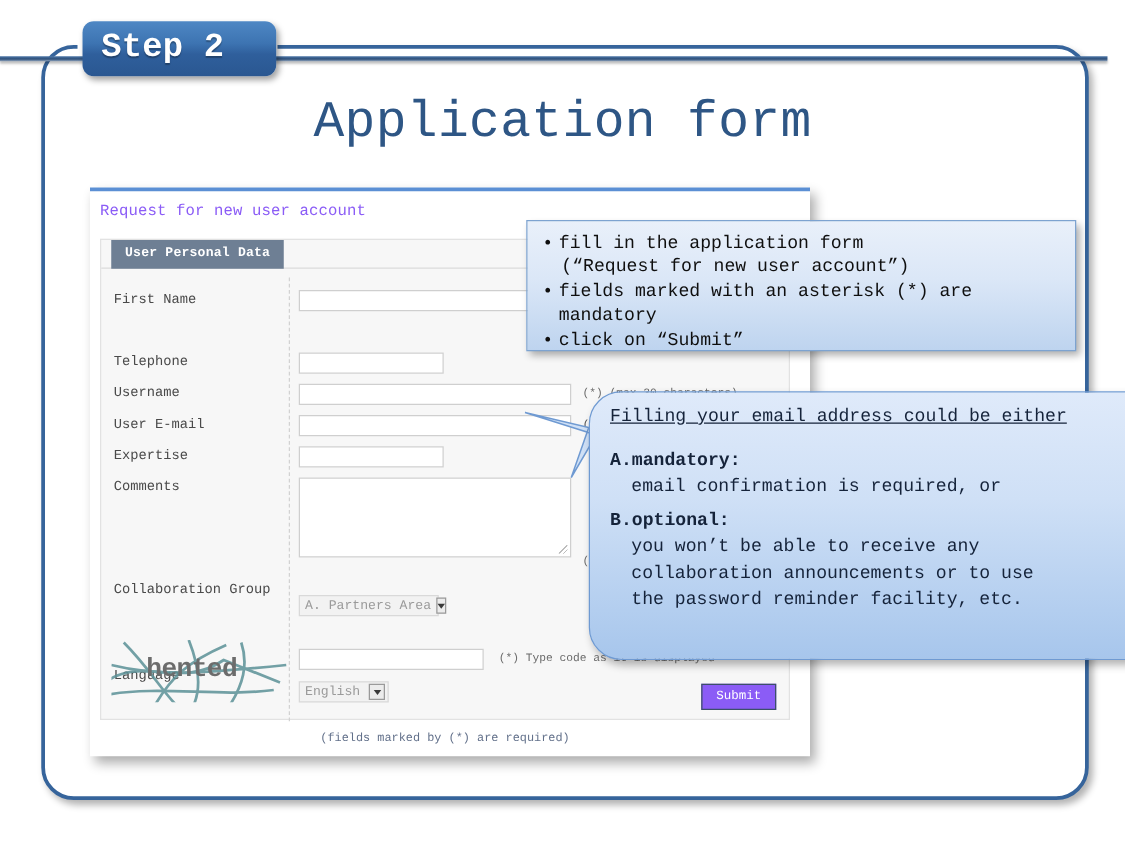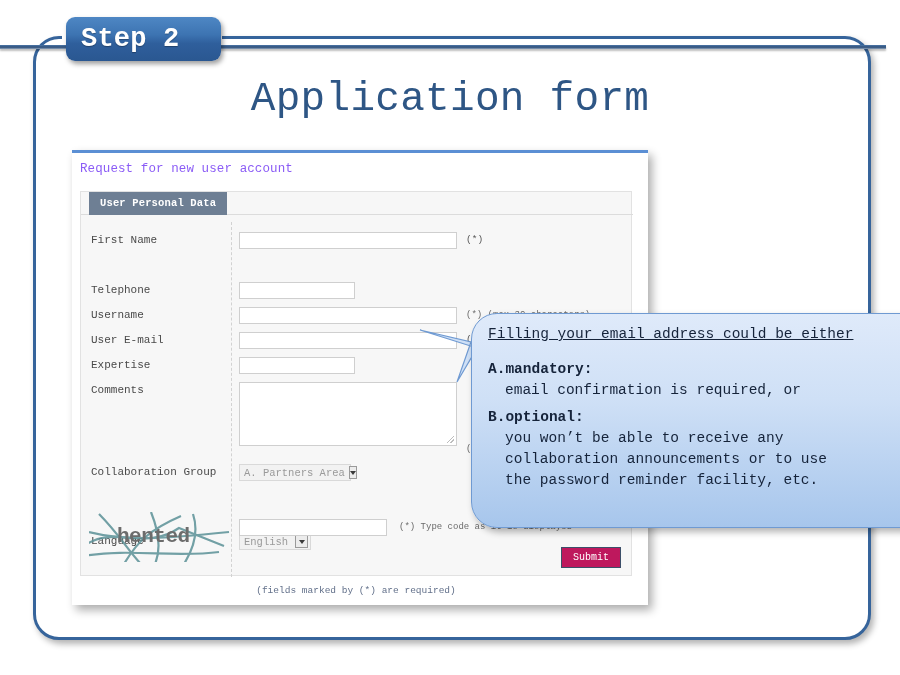--- a/index.html
+++ b/index.html
@@ -153,21 +153,21 @@
     content:"";
     position:absolute;right:2px;bottom:2px;
     width:7px;height:7px;
     background:
       linear-gradient(135deg,transparent 45%,#bdbdbd 45%,#bdbdbd 55%,transparent 55%),
       linear-gradient(135deg,transparent 70%,#bdbdbd 70%,#bdbdbd 80%,transparent 80%);
   }
 
   
   .sel{
-    position:absolute;top:0;
+    position:absolute;top:12px;
     height:17px;
     background:#f2f2f2;
     border:1px solid #d9d9d9;
     box-sizing:border-box;
     display:flex;align-items:center;
   }
   .sel .selv{
     font-size:10.5px;color:#9a9a9a;
     padding-left:4px;padding-right:4px;white-space:nowrap;
   }
@@ -194,21 +194,21 @@
     position:absolute;left:28px;top:13px;
     font-size:21px;font-weight:bold;color:#6c6c6c;
     letter-spacing:-.5px;
   }
 
   .submit-bar{
     position:absolute;left:0;bottom:6px;width:552px;height:22px;
   }
   .submit-btn{
     position:absolute;right:12px;top:0;
-    background:#be185d;
+    background:#8b5cf6;
     color:#ffffff;
     font-size:10px;
     padding:4px 11px;
     border:1px solid #3c4f69;
     box-sizing:border-box;
   }
   .form-footnote{
     position:absolute;left:0;top:432px;width:568px;
     text-align:center;
     font-size:9.5px;color:#62708a;
@@ -387,20 +387,34 @@
       </div>
 
       <div class="submit-bar">
         <div class="submit-btn">Submit</div>
       </div>
     </div>
 
     <div class="form-footnote">(fields marked by (*) are required)</div>
   </div>
 
+  <div class="callout-rect">
+    <ul>
+      <li>
+        <span>fill in the application form</span>
+        <span class="sub">(“Request for new user account”)</span>
+      </li>
+      <li>
+        <span>fields marked with an asterisk (*) are mandatory</span>
+      </li>
+      <li>
+        <span>click on “Submit”</span>
+      </li>
+    </ul>
+  </div>
 
   <div class="co-tail">
     <svg width="62" height="62" viewBox="0 0 62 62">
       <polygon points="1,8 58,26 38,60 52,20" fill="#cfe0f6" stroke="#6f9ad2" stroke-width="1.2"></polygon>
     </svg>
   </div>
 
   <div class="callout-round">
     <div class="co-title">Filling your email address could be either</div>
 

